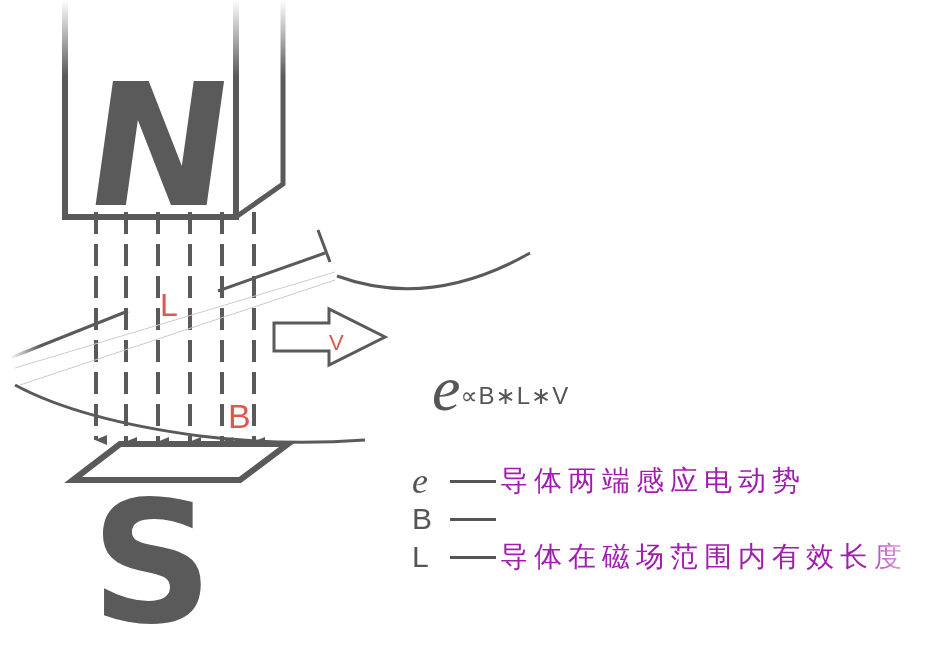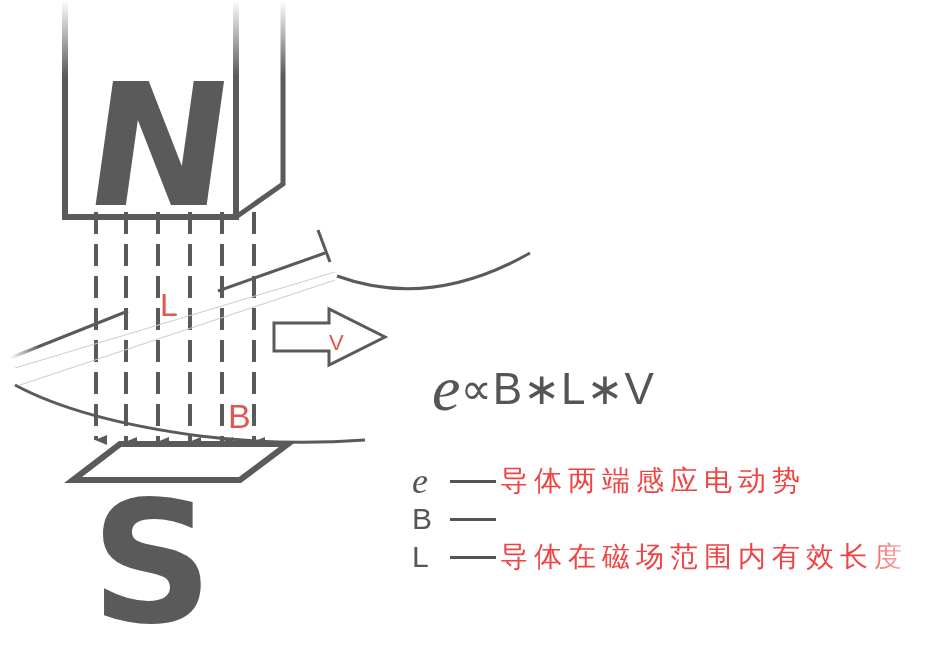--- a/index.html
+++ b/index.html
@@ -3,27 +3,27 @@
 <meta charset="utf-8">
 <style>
   html, body { margin: 0; padding: 0; background: #ffffff; }
   body { width: 931px; height: 666px; position: relative; overflow: hidden;
          font-family: "Liberation Sans", sans-serif; }
   #diagram { position: absolute; left: 0; top: 0; }
   .lbl-red { fill: #e0574f; font-family: "Liberation Sans", sans-serif; }
   .big-letter { fill: #5a5a5a; font-family: "DejaVu Sans", sans-serif; font-weight: bold; }
   .formula { position: absolute; left: 432px; top: 352px; color: #555; white-space: nowrap; }
   .formula .e { font-family: "Liberation Serif", serif; font-style: italic; font-size: 64px; color: #555; vertical-align: -6px; }
-  .formula .rest { font-family: "Liberation Sans", sans-serif; font-size: 44px; letter-spacing: 1px; }
+  .formula .rest { font-family: "Liberation Sans", sans-serif; font-size: 24px; letter-spacing: 1px; }
   .legend { position: absolute; left: 412px; top: 462px; color: #555; }
   .legend .row { height: 38px; display: flex; align-items: center; white-space: nowrap; }
   .legend .sym { width: 30px; font-size: 30px; font-family: "Liberation Sans", sans-serif; text-align: left; }
   .legend .sym.italic { font-family: "Liberation Serif", serif; font-style: italic; font-size: 36px; }
   .legend .dash { display: inline-block; width: 46px; height: 3px; background: #555; margin: 0 4px 0 8px; }
-  .legend .desc { font-family: "DejaVu Serif", serif; font-size: 28px; letter-spacing: 6px; color: #ef4444; }
+  .legend .desc { font-family: "DejaVu Serif", serif; font-size: 28px; letter-spacing: 6px; color: #a21caf; }
   .fade-right { position: absolute; left: 860px; top: 540px; width: 71px; height: 50px;
                 background: linear-gradient(to right, rgba(255,255,255,0), #fff); }
 </style>
 </head>
 <body>
 
 <svg id="diagram" width="931" height="666" viewBox="0 0 931 666">
   <defs>
     <linearGradient id="fadeTop" x1="0" y1="0" x2="0" y2="1">
       <stop offset="0" stop-color="#5a5a5a" stop-opacity="0"></stop>

